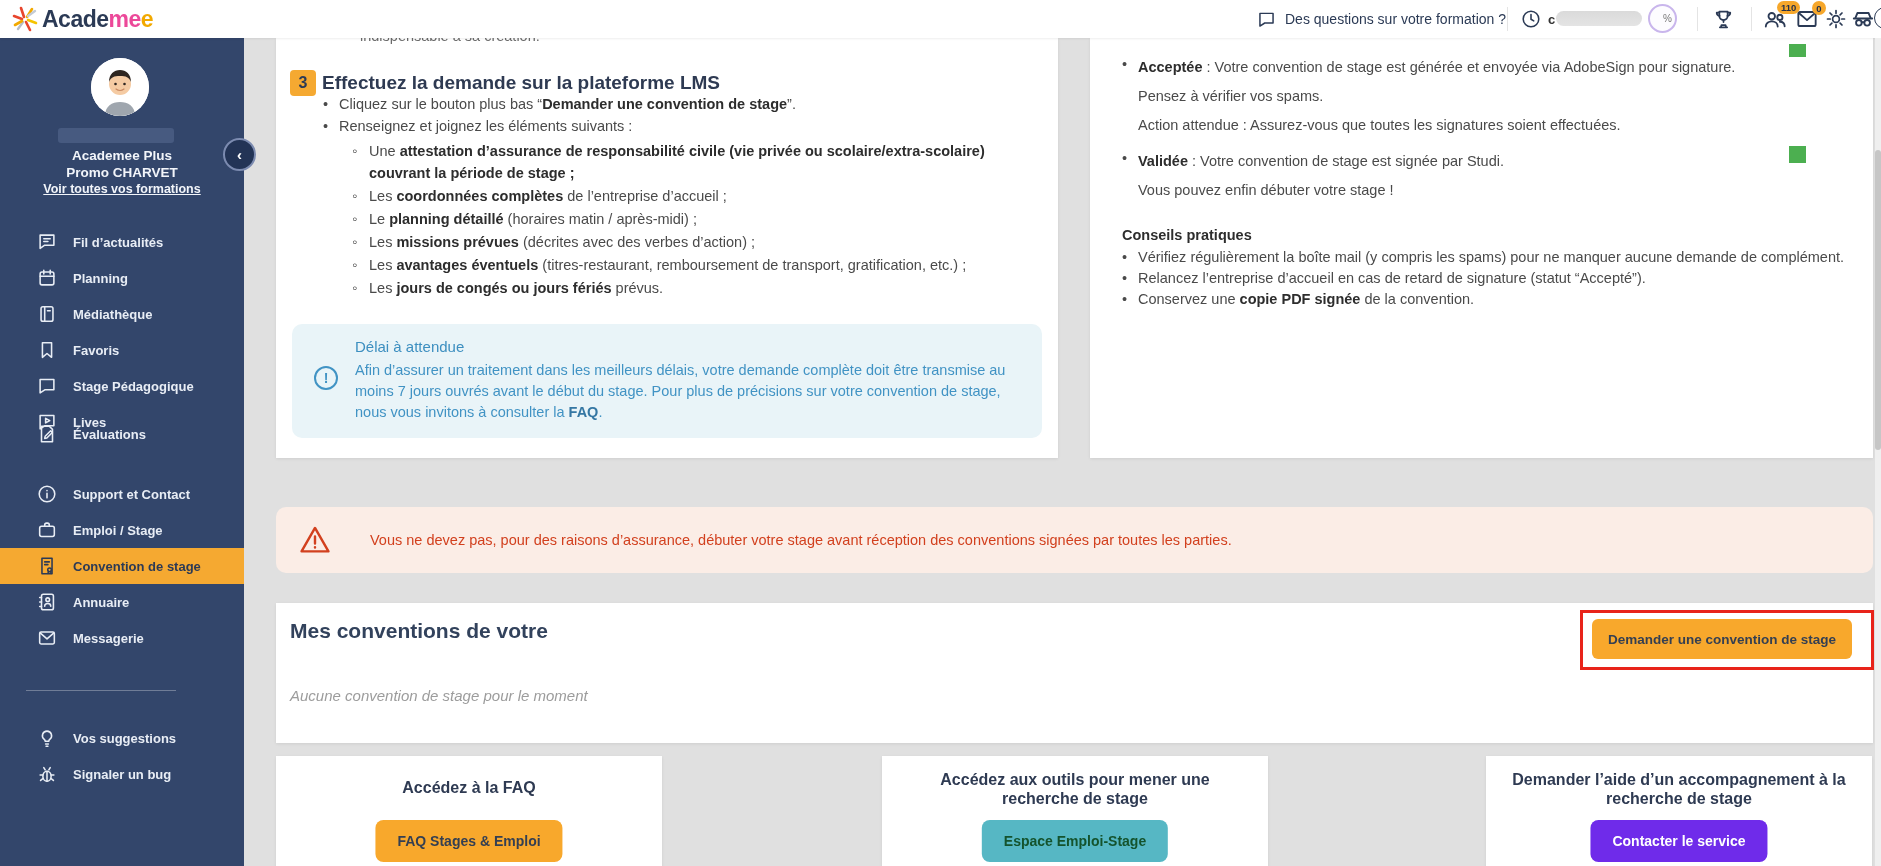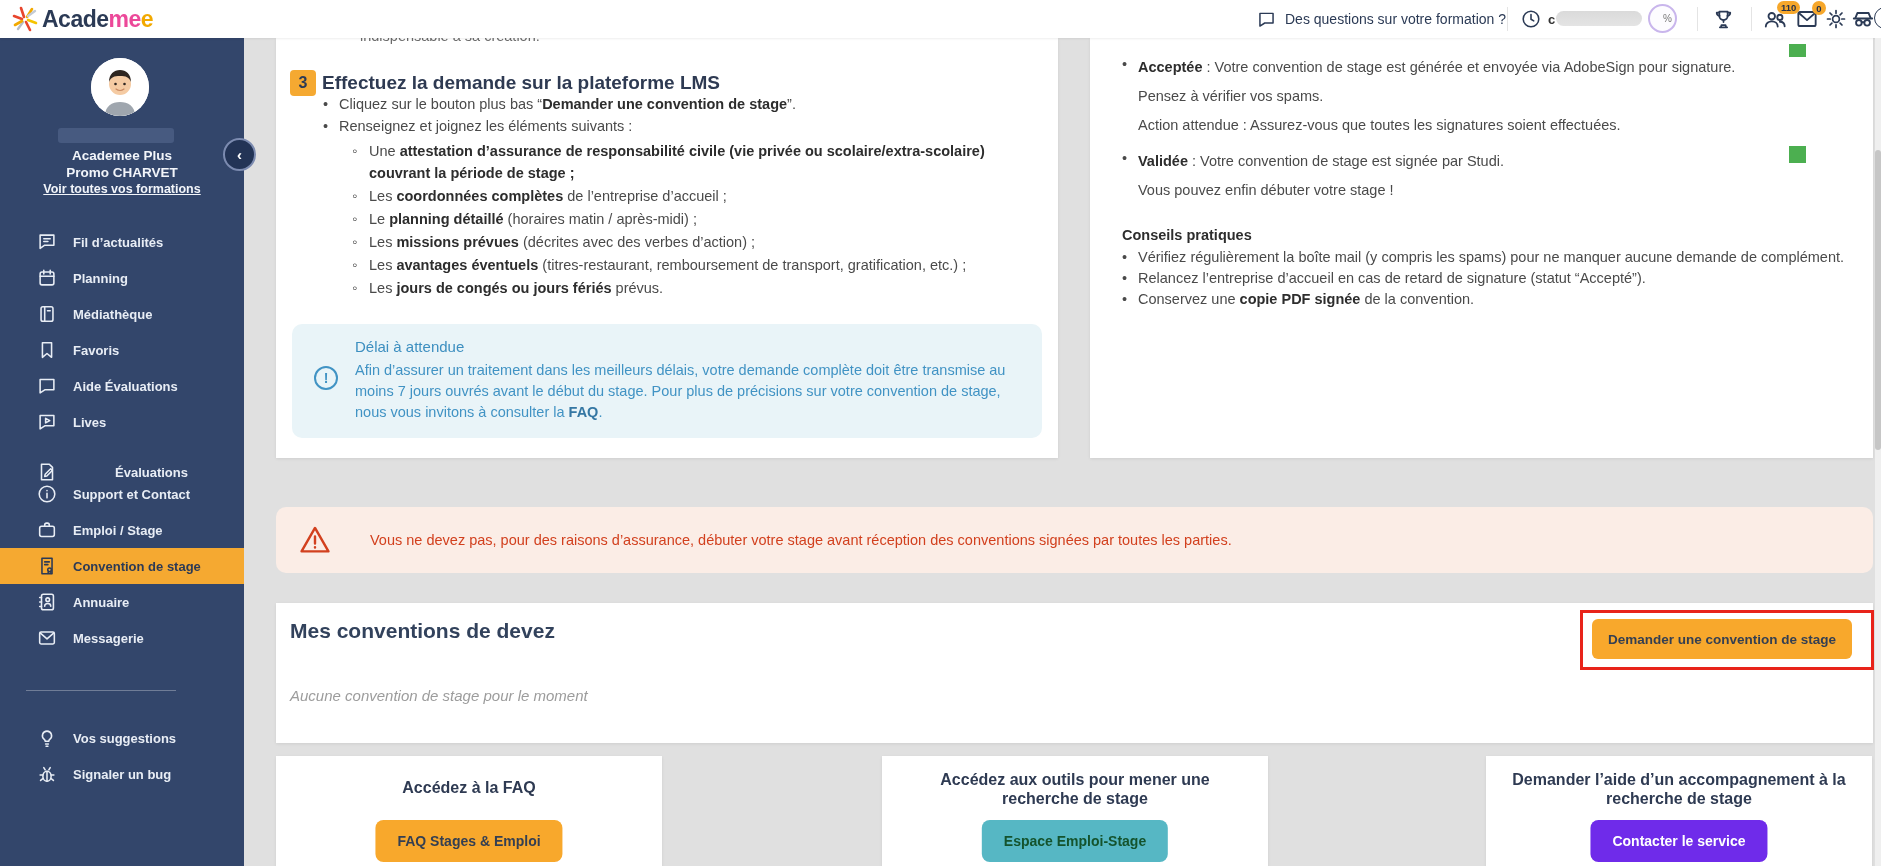--- a/index.html
+++ b/index.html
@@ -232,30 +232,30 @@
         <div class="nav-item" style="top: 294px;">
           <svg class="ico nico" width="22" height="22" viewBox="0 0 24 24">
             <path d="M7 4h10v16l-5-4.2L7 20z"></path>
           </svg>
           <span class="nlabel">Favoris</span>
         </div>
         <div class="nav-item" style="top: 330px;">
           <svg class="ico nico" width="22" height="22" viewBox="0 0 24 24">
             <path d="M4.5 5h15v11h-9.5l-5.5 3.5z"></path>
           </svg>
-          <span class="nlabel">Aide Évaluations</span>
+          <span class="nlabel">Stage Pédagogique</span>
         </div>
         <div class="nav-item" style="top: 366px;">
           <svg class="ico nico" width="22" height="22" viewBox="0 0 24 24">
             <path d="M4.5 5h15v11h-9.5l-5.5 3.5z"></path>
             <path d="M10.5 8l4.5 2.5-4.5 2.5z"></path>
           </svg>
           <span class="nlabel">Lives</span>
         </div>
-        <div class="nav-item" style="top: 416px; gap: 42px;">
+        <div class="nav-item" style="top: 378px;">
           <svg class="ico nico" width="22" height="22" viewBox="0 0 24 24">
             <path d="M6 3.5h8.5l3.5 3.5v13.5H6z"></path>
             <path d="M10 14.5l6-6 1.8 1.8-6 6-2.3.5z"></path>
           </svg>
           <span class="nlabel">Évaluations</span>
         </div>
         <div class="nav-item" style="top: 438px;">
           <svg class="ico nico" width="22" height="22" viewBox="0 0 24 24">
             <circle cx="12" cy="12" r="8.5"></circle>
             <path d="M12 8.2v.2M12 11.2v5"></path>
@@ -365,21 +365,21 @@
 
   <div id="warning">
     <svg class="ico w-icon" viewBox="0 0 24 24" stroke-width="1.8">
         <path d="M12 3.5L21.5 20h-19z"></path>
         <path d="M12 9.5v5M12 17v.3"></path>
       </svg>
     <div class="w-text">Vous ne devez pas, pour des raisons d’assurance, débuter votre stage avant réception des conventions signées par toutes les parties.</div>
   </div>
 
   <div id="conventions">
-    <div class="conv-title">Mes conventions de devez</div>
+    <div class="conv-title">Mes conventions de votre</div>
     <div class="conv-empty">Aucune convention de stage pour le moment</div>
     <div class="annot-rect"></div>
     <button class="btn btn-amber conv-btn">Demander une convention de stage</button>
   </div>
 
   <div class="action-card" id="acard-0">
     <div class="ac-title">Accédez à la FAQ</div>
     <button class="btn btn-amber ac-btn">FAQ Stages &amp; Emploi</button>
   </div>
   <div class="action-card" id="acard-1">

